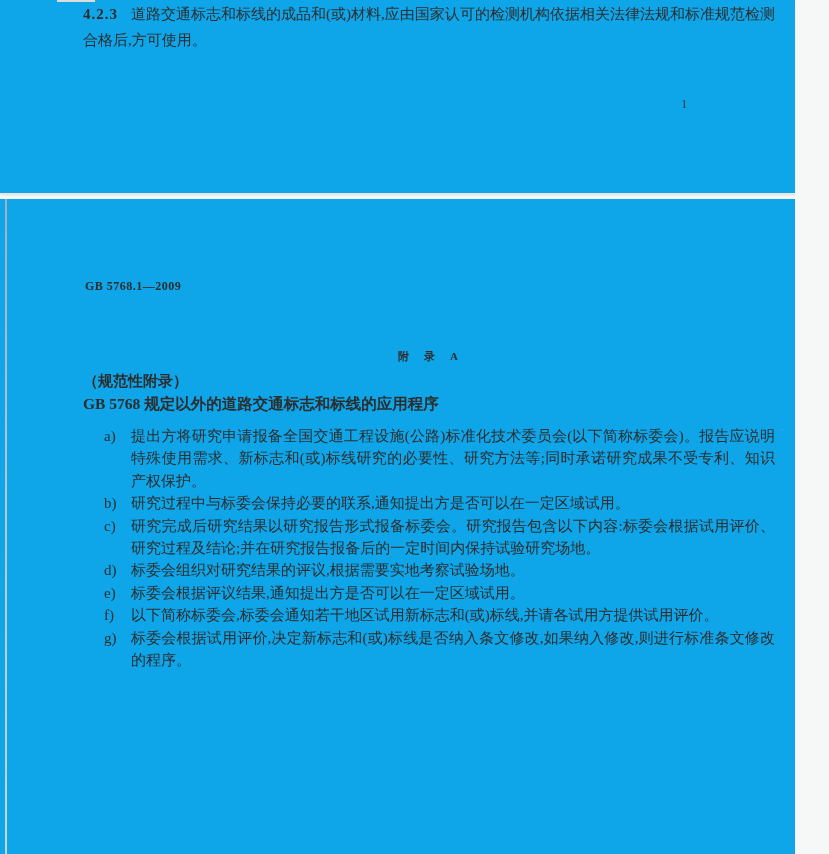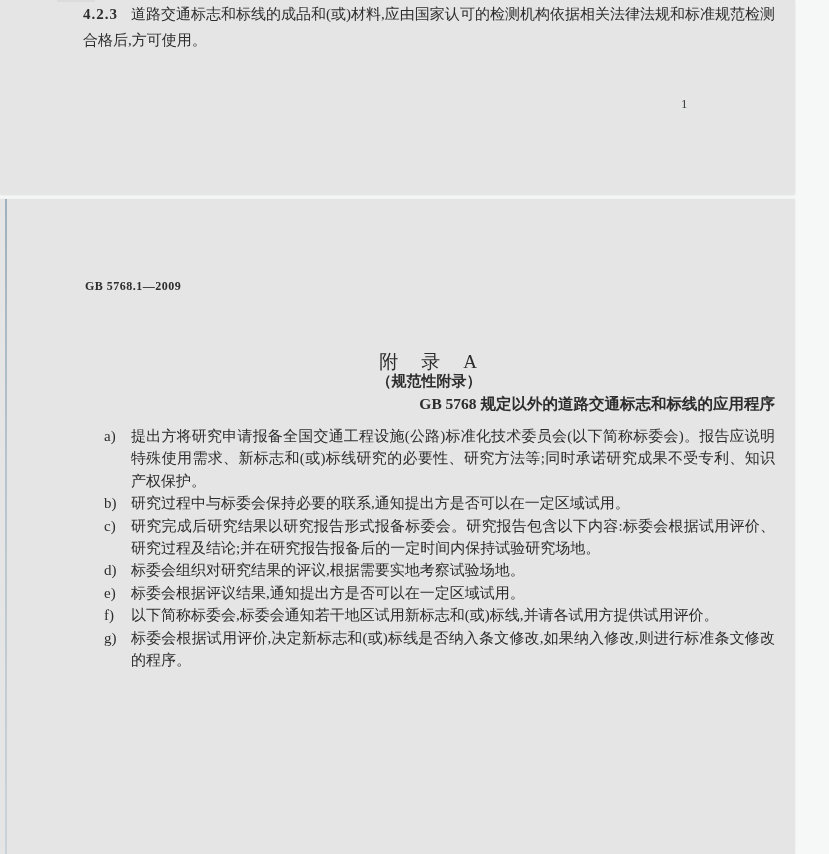--- a/index.html
+++ b/index.html
@@ -14,21 +14,21 @@
   }
   .canvas {
     position: relative;
     width: 829px;
     height: 854px;
   }
   .page {
     position: absolute;
     left: 0;
     width: 795px;
-    background: #e5e5e5;
+    background: #0ea5e9;
   }
   .page1 {
     top: 0;
     height: 193px;
     border-bottom: 1px solid #e6e6e6;
     box-shadow: 0 1px 2px rgba(0,0,0,0.10);
   }
   .page2 {
     top: 199px;
     height: 655px;
@@ -80,39 +80,39 @@
     font-size: 12px;
     font-weight: bold;
     letter-spacing: 0.5px;
   }
   .apdx-title {
     position: absolute;
     left: 83px;
     top: 150px;
     width: 692px;
     text-align: center;
-    font-size: 19px;
-    font-weight: normal;
+    font-size: 11px;
+    font-weight: bold;
     letter-spacing: 2px;
   }
   .apdx-sub {
     position: absolute;
     left: 83px;
     top: 173px;
     width: 692px;
-    text-align: center;
+    text-align: left;
     font-size: 15px;
     font-weight: bold;
   }
   .apdx-head {
     position: absolute;
     left: 83px;
     top: 195px;
     width: 692px;
-    text-align: right;
+    text-align: left;
     font-size: 15.5px;
     font-weight: bold;
   }
   .body-block {
     position: absolute;
     left: 83px;
     top: 226px;
     width: 692px;
     font-size: 15px;
     line-height: 22.4px;

